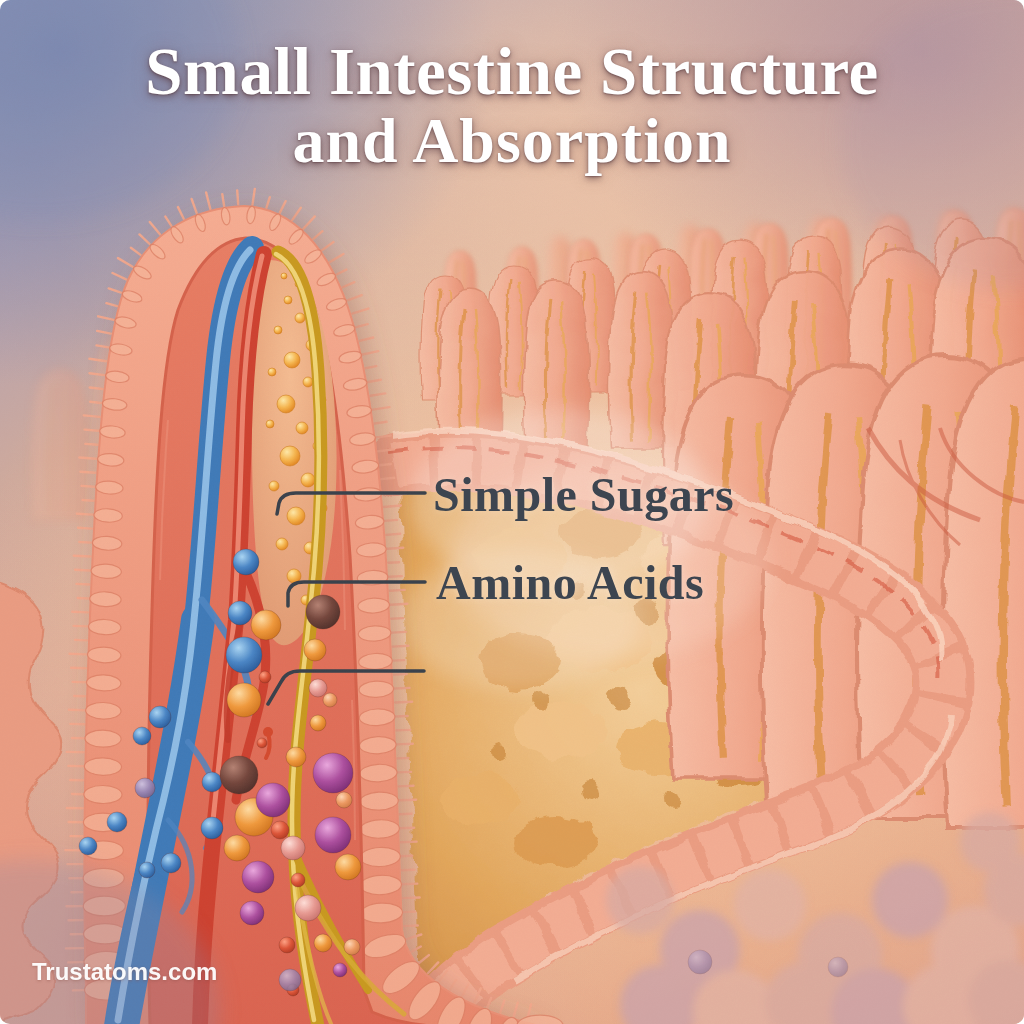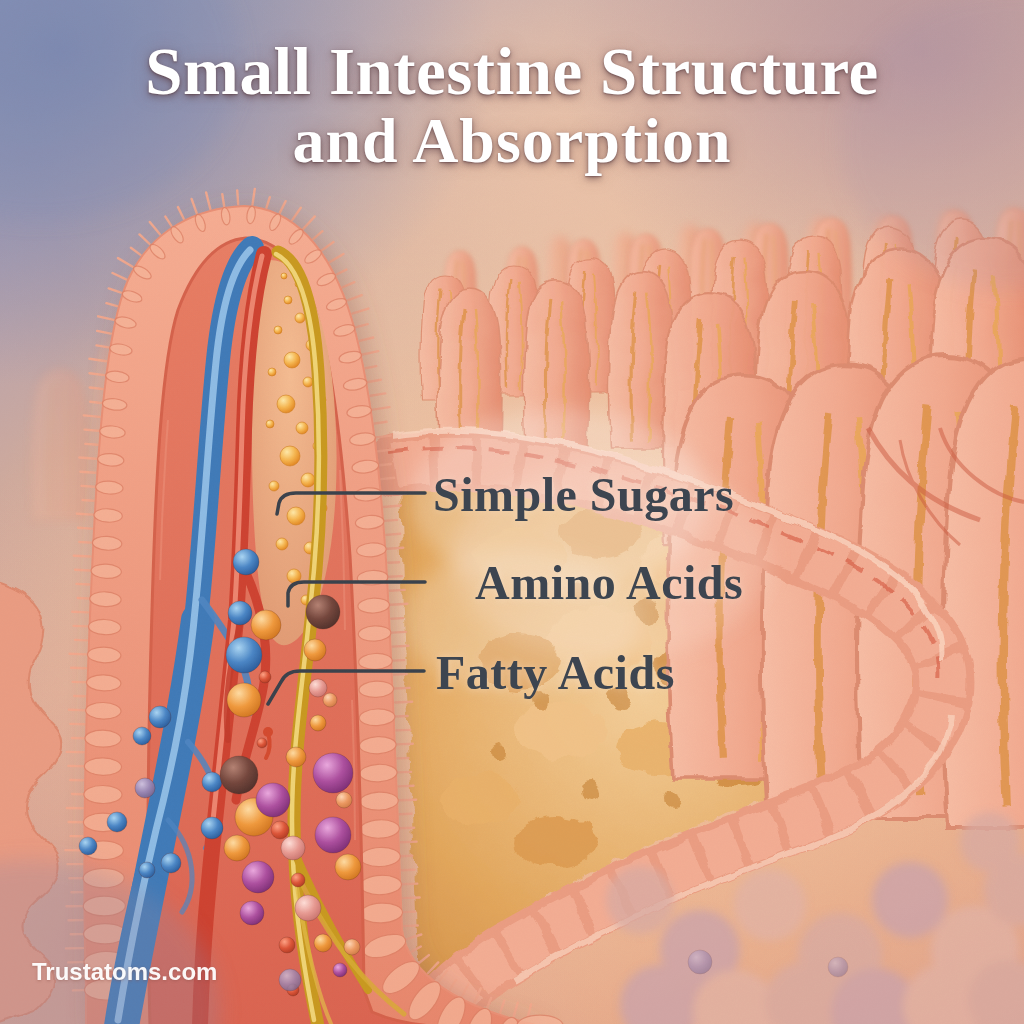--- a/index.html
+++ b/index.html
@@ -5,20 +5,21 @@
   html,body{margin:0;padding:0;}
   body{width:1024px;height:1024px;overflow:hidden;font-family:"Liberation Serif",serif;}
   #stage{position:relative;width:1024px;height:1024px;overflow:hidden;
     background:
       radial-gradient(620px 480px at 6% 5%, rgba(118,133,175,.85), rgba(118,133,175,0) 70%),
       radial-gradient(520px 420px at 90% 5%, rgba(168,138,158,.65), rgba(168,138,158,0) 70%),
       radial-gradient(700px 520px at 55% 14%, rgba(240,200,172,.8), rgba(240,200,172,0) 75%),
       radial-gradient(900px 720px at 68% 60%, rgba(244,197,155,.9), rgba(244,197,155,0) 80%),
       radial-gradient(700px 620px at 8% 92%, rgba(206,148,138,.75), rgba(206,148,138,0) 75%),
       linear-gradient(150deg,#98a2be 0%,#b2a2b2 15%,#cfaa9d 30%,#e9bca1 45%,#f0c2a2 58%,#eab295 72%,#e3a285 86%,#dc9a89 100%);
+    border-radius: 10px;
   }
   svg.scene{position:absolute;left:0;top:0;width:1024px;height:1024px;}
   .title{position:absolute;left:0;right:0;top:36px;text-align:center;color:var(--title_text,#fff);
     font-weight:700;line-height:1.06;
     text-shadow:0 3px 6px rgba(88,58,64,.55), 0 1px 2px rgba(88,58,64,.6), 0 0 18px rgba(120,80,80,.35);}
   .title .l1{font-size:67px;letter-spacing:.5px;}
   .title .l2{font-size:64px;letter-spacing:1px;margin-top:0;}
   .anno{position:absolute;white-space:nowrap;font-weight:700;font-size:48px;
     color:var(--label_text,#3d4550);letter-spacing:.5px;
     text-shadow:0 0 8px rgba(252,232,214,.45);}
@@ -449,18 +450,17 @@
   </g>
   <rect x="0" y="0" width="1024" height="1024" filter="url(#grain)" opacity=".6"></rect>
 </svg>
 
 <div class="title">
   <div class="l1">Small Intestine Structure</div>
   <div class="l2">and Absorption</div>
 </div>
 
 <div class="anno" style="left:433px;top:467px;">Simple Sugars</div>
-<div class="anno" style="left:436px;top:555px;margin-left:39px;">Amino Acids</div>
-<div class="anno" style="left:436px;top:645px;">Fatty Acids</div>
+<div class="anno" style="left:436px;top:555px;">Amino Acids</div>
 
 <div class="watermark">Trustatoms.com</div>
 
 </div>
 
 </body></html>

